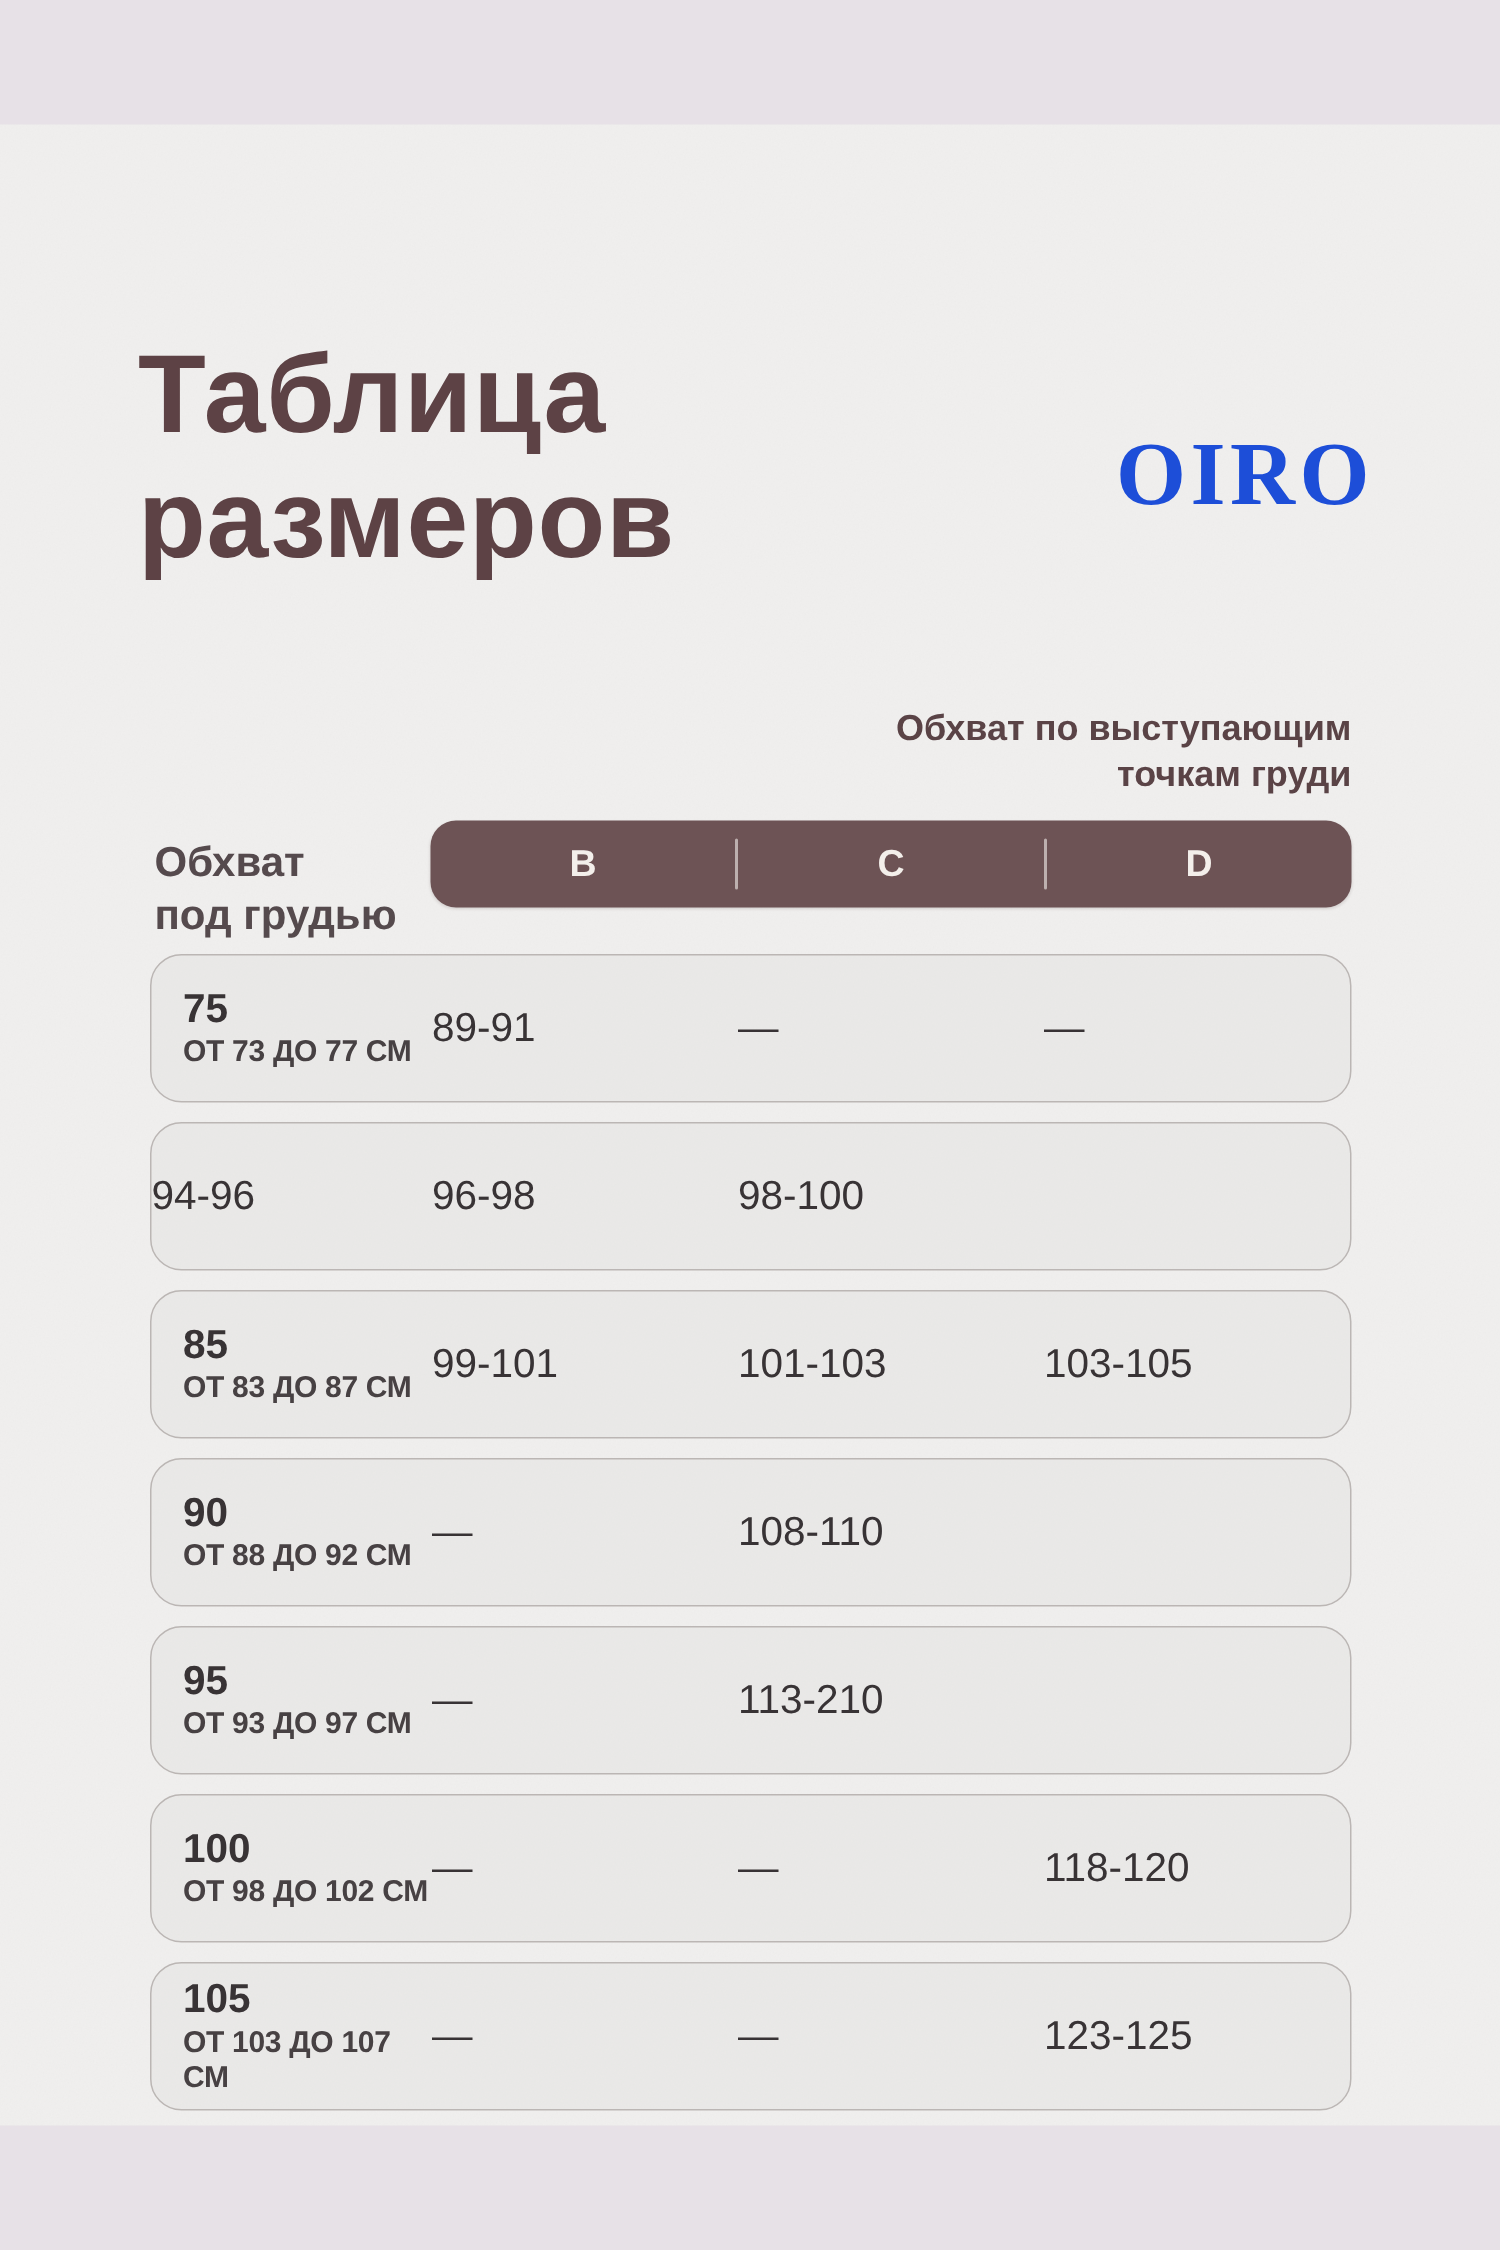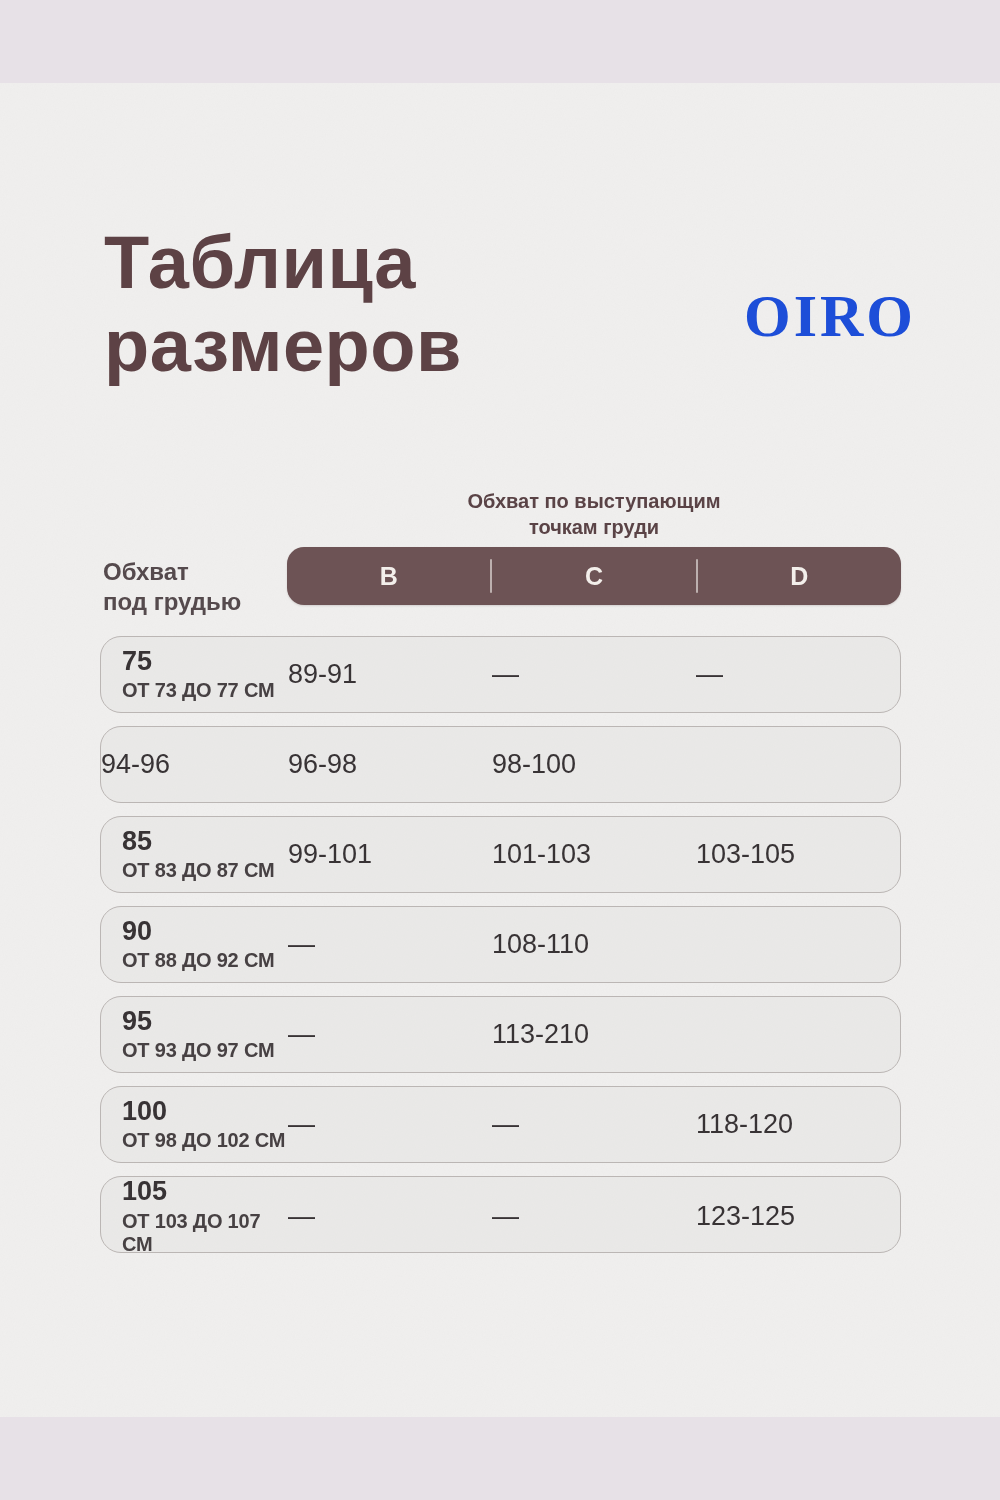--- a/index.html
+++ b/index.html
@@ -16,43 +16,43 @@
     position:absolute; left:0; top:83px;
     width:1000px; height:1334px;
     background:#f0efee;
   }
   .noise {
     position:absolute; left:0; top:0;
     width:100%; height:100%;
     opacity:0.5; pointer-events:none;
   }
   .page-title {
-    position:absolute; left:104px; top:222px;
+    position:absolute; left:92px; top:222px;
     font-size:74px; font-weight:700;
     line-height:1.12;
     color:#5d4245; letter-spacing:0.5px;
   }
   .page-title span { display:block; }
   .brand {
     position:absolute; left:730px; top:282px;
     width:200px; text-align:center;
     font-family:"Liberation Serif", serif;
     font-weight:700; font-size:60px;
     color:#1d4ed8; letter-spacing:3px;
   }
   .col-axis-label {
     position:absolute; left:287px; top:470px;
-    width:614px; text-align:center;
-    font-size:20px; font-weight:700;
-    line-height:1.3; color:#5a4346;margin-top:18px;
+    width:614px; text-align:right;
+    font-size:24px; font-weight:700;
+    line-height:1.3; color:#5a4346;
   }
   .col-axis-label span { display:block; }
   .row-axis-label {
     position:absolute; left:103px; top:557px;
-    font-size:24px; font-weight:700;
+    font-size:28px; font-weight:700;
     line-height:1.25; color:#554a4d;
   }
   .row-axis-label span { display:block; }
   .cup-bar {
     position:absolute; left:287px; top:547px;
     width:614px; height:58px;
     background:#6d5355;
     border-radius:17px;
     display:grid;
     grid-template-columns:1fr 2px 1fr 2px 1fr;
@@ -68,21 +68,21 @@
     width:2px; height:34px;
     background:rgba(243,239,235,0.6);
     border-radius:1px;
     align-self:center; justify-self:center;
   }
   .rows {
     position:absolute; left:100px; top:636px;
     width:801px;
   }
   .size-row {
-    height:77px; margin-bottom:13px;
+    height:99px; margin-bottom:13px;
     border:1px solid #bbb6b4;
     border-radius:21px;
     background:rgba(216,213,211,0.22);
     display:grid;
     grid-template-columns:187px 1fr 1fr 1fr;
     align-items:center;
   }
   .size-cell { padding-left:21px; }
   .size-num {
     display:block;

